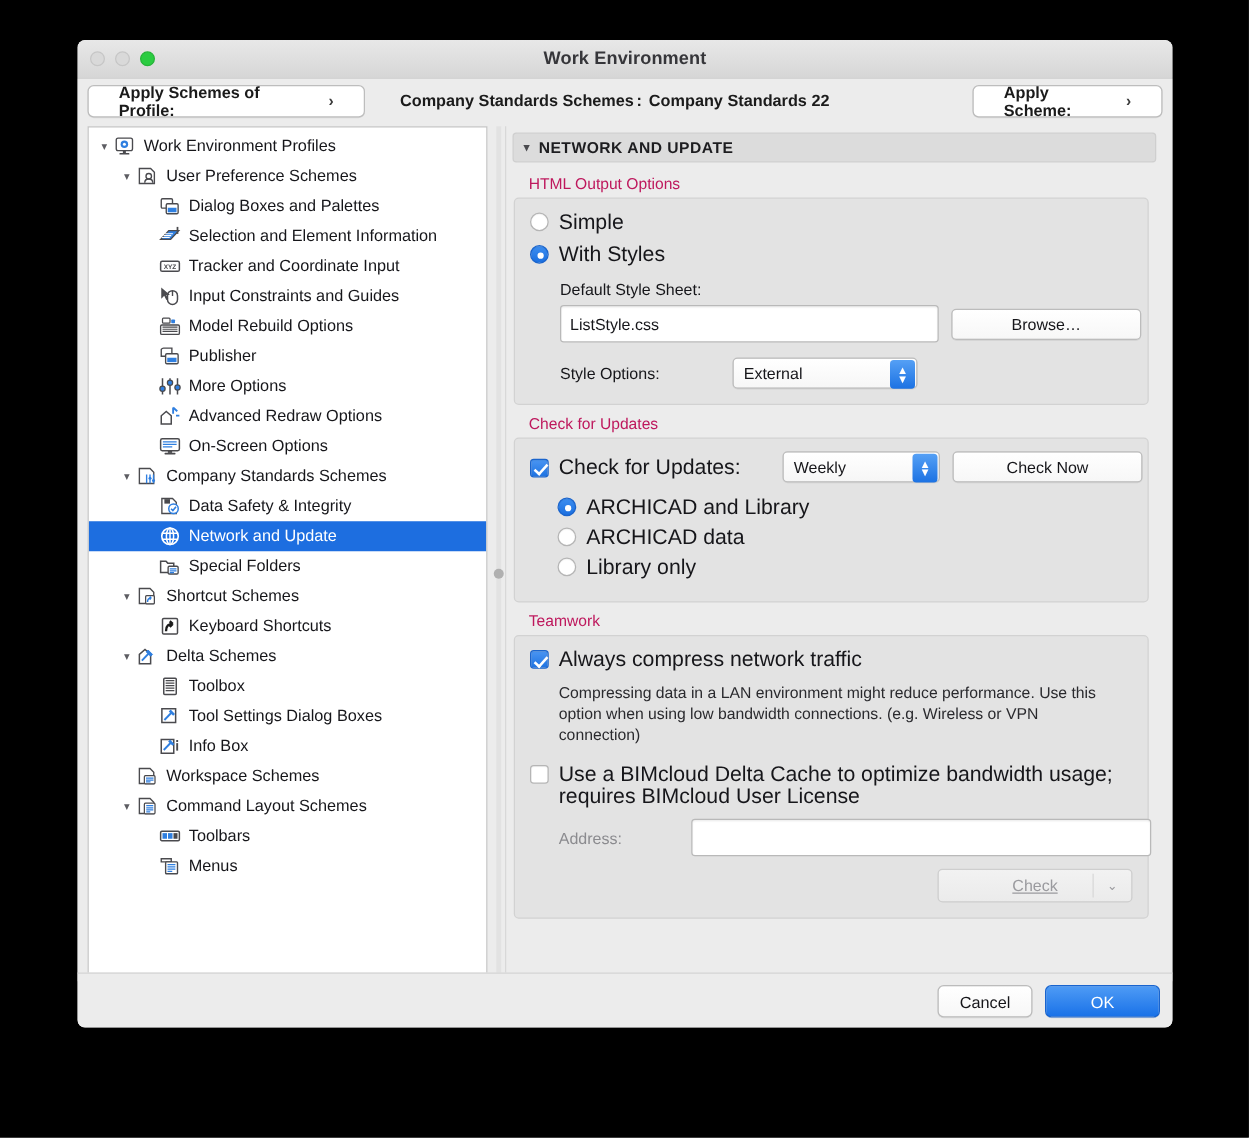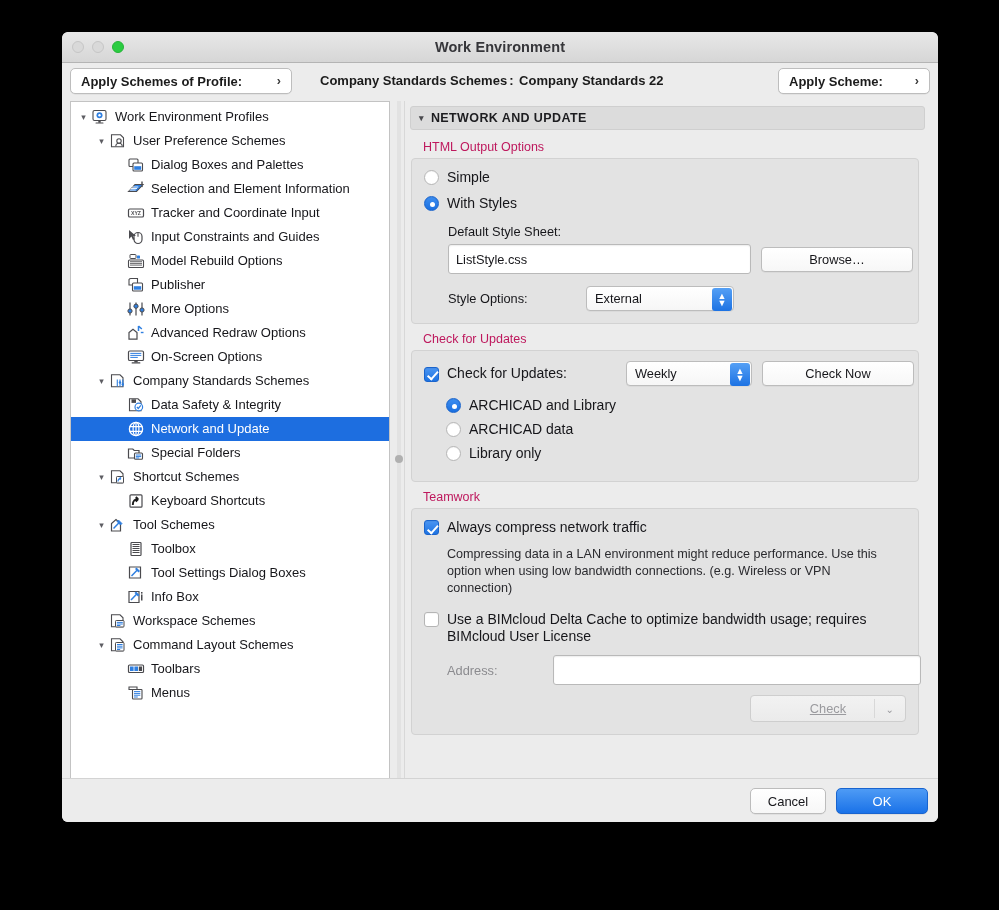--- a/index.html
+++ b/index.html
@@ -51,21 +51,21 @@
     background: #ececec;
   }
   .pill-btn {
     position: absolute; top: 5px;
     height: 26px;
     background: #ffffff;
     border: 0.5px solid #bdbdbd;
     border-radius: 5px;
     box-shadow: 0 0.5px 0.5px rgba(0,0,0,0.08);
     display: flex; align-items: center;
-    padding: 0 10px;
+    padding: 0 24px;
     font-size: 13px; color: #1b1b1b; font-weight: 600;
     cursor: default;
   }
   .pill-btn .chev {
     margin-left: auto;
     font-size: 12.5px; color: #3a3a3a; font-weight: 700;
     padding-left: 8px;
   }
   #apply-profile-btn { left: 8px; width: 222px; }
   #apply-scheme-btn  { right: 8px; width: 152px; }
@@ -208,21 +208,21 @@
     background: linear-gradient(to bottom, #4a95f2, #1e73e2);
     border-color: #1a64cc;
   }
   .checkbox.on::after {
     content: "";
     position: absolute; left: 4.5px; top: 1.5px;
     width: 4px; height: 8.5px;
     border: solid #ffffff; border-width: 0 2px 2px 0;
     transform: rotate(42deg);
   }
-  .opt-label { font-size: 14px; color: #16161a; line-height: 17px; }
+  .opt-label { font-size: 17px; color: #16161a; line-height: 17px; }
 
   .field-label { font-size: 12.8px; color: #16161a; }
   .field-label.muted { color: #8b8b8f; }
 
   .textinput {
     background: #ffffff;
     border: 0.5px solid #b9b9b9;
     border-radius: 3px;
     height: 30px;
     font-size: 12.8px; color: #16161a;
@@ -549,21 +549,21 @@
           </div>
           <div class="tree-row lvl1">
             <span class="disc">▾</span>
             <span class="ticon" style="color: rgb(74, 74, 78);">
               <svg width="18" height="16" viewBox="0 0 18 16">
                 <path d="M2.5 14 V6.5 L7 2.6 L11.5 6.5 V14 Z" fill="#ffffff" stroke="#4a4a4e" stroke-width="1.2"></path>
                 <path d="M4.5 11.5 L10.5 5.2" stroke="#2f7fe0" stroke-width="1.5"></path>
                 <path d="M9.5 3 L13 6.5 L11.5 8 L8 4.5 Z" fill="#2f7fe0" stroke="#2f7fe0" stroke-width="0.8"></path>
               </svg>
             </span>
-            <span class="tlabel">Tool Schemes</span>
+            <span class="tlabel">Delta Schemes</span>
           </div>
           <div class="tree-row lvl2">
             <span class="disc empty"></span>
             <span class="ticon" style="color: rgb(74, 74, 78);">
               <svg width="18" height="16" viewBox="0 0 18 16">
                 <rect x="4" y="1.5" width="10" height="13" rx="0.8" fill="#ffffff" stroke="#4a4a4e" stroke-width="1.2"></rect>
                 <path d="M5.5 3.5h7M5.5 5.5h7M5.5 7.5h7M5.5 9.5h7M5.5 11.5h7" stroke="#4a4a4e" stroke-width="1"></path>
               </svg>
             </span>
             <span class="tlabel">Toolbox</span>

